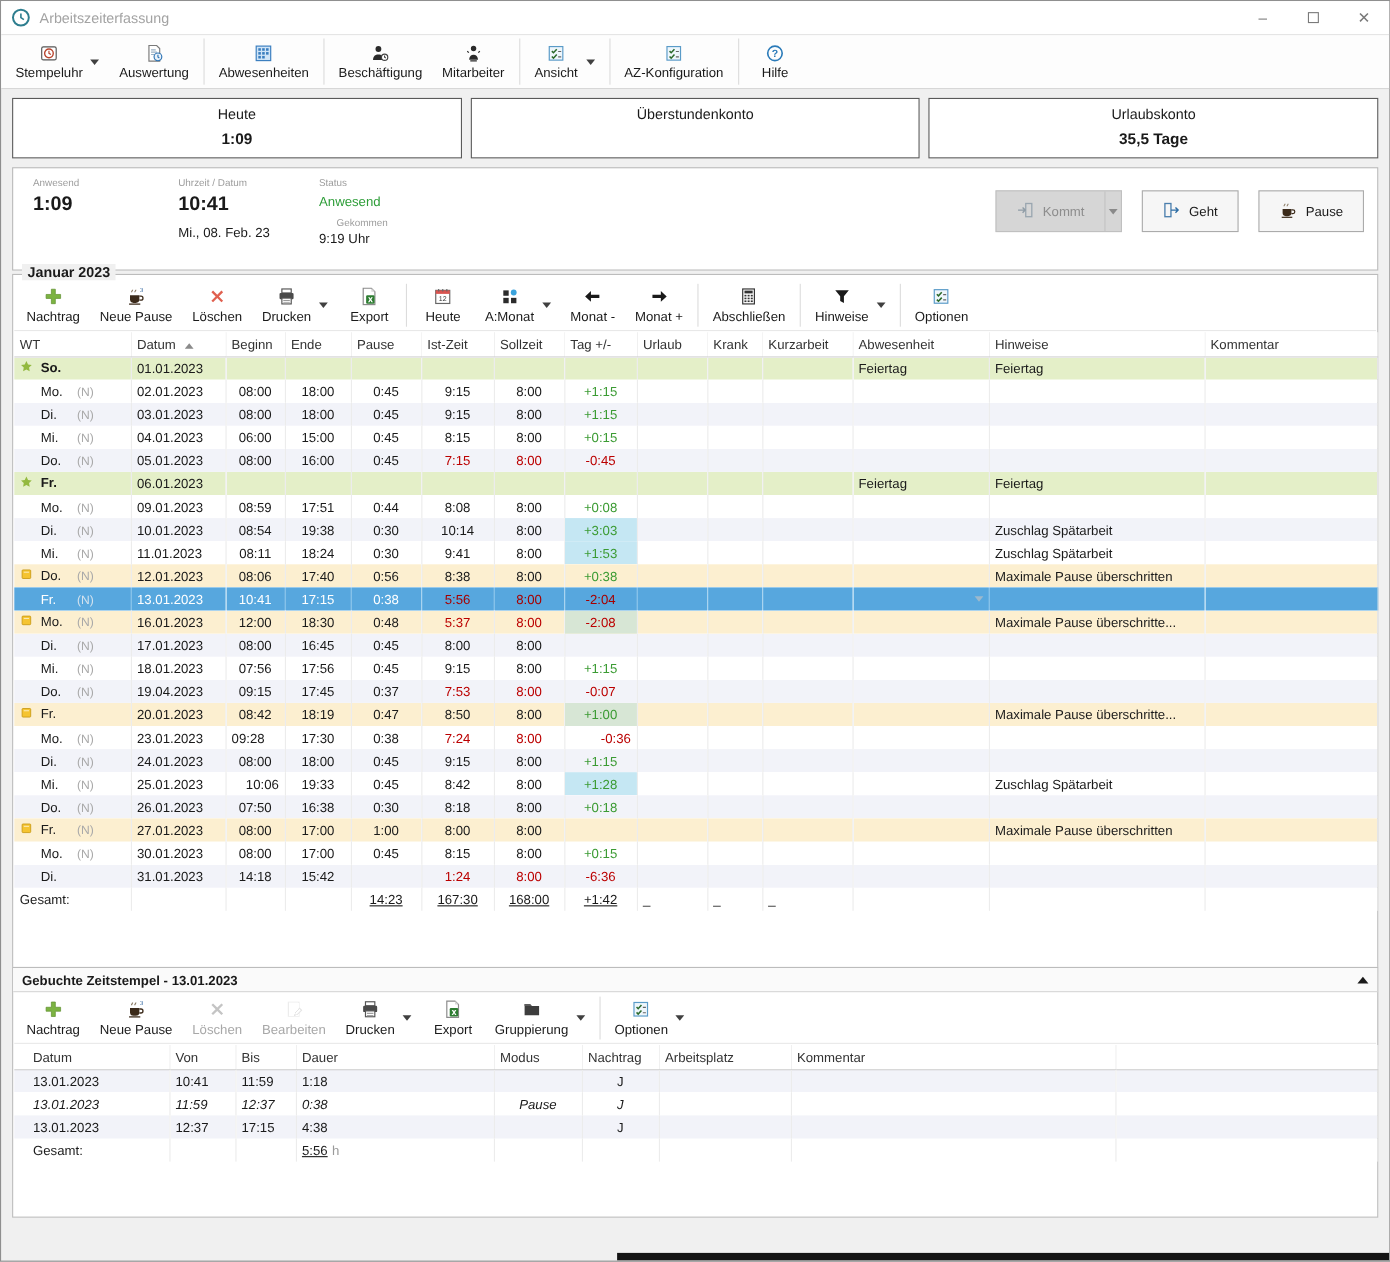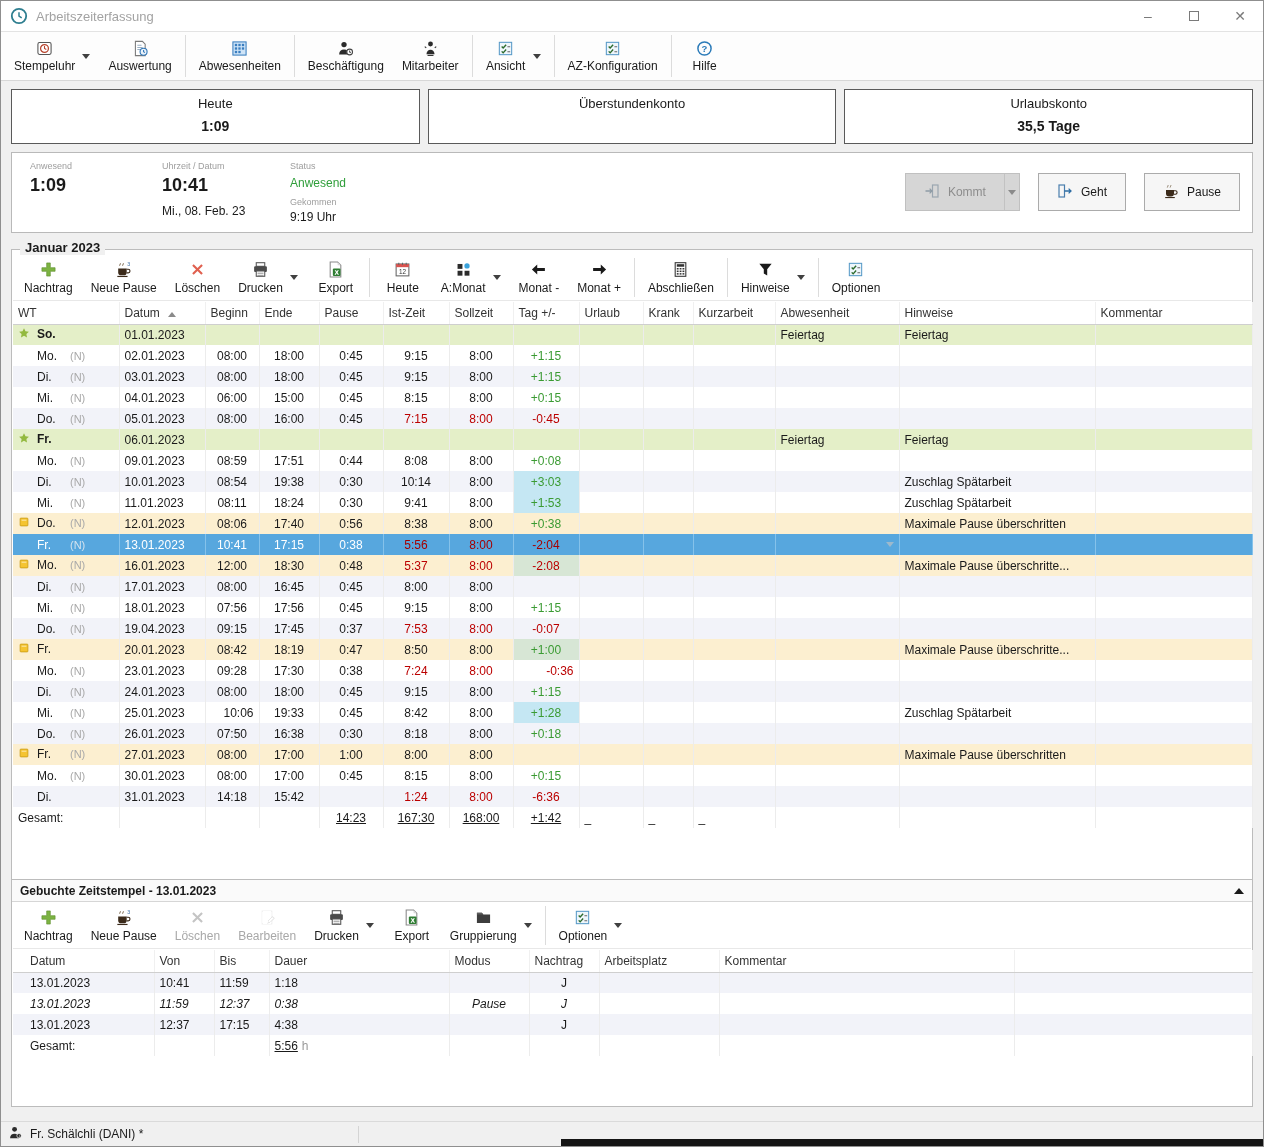--- a/index.html
+++ b/index.html
@@ -33,27 +33,27 @@
   .tb-item.disabled .tb-label{color:#a8a8a8;}
   .tb-item.disabled svg{filter:grayscale(1) brightness(1.35) opacity(.65);}
 
   
   .cards{position:absolute;top:88px;left:10px;right:10px;height:55px;display:flex;gap:8px;}
   .card{flex:1;background:#fff;border:1px solid #5a5a5a;text-align:center;padding-top:6px;}
   .card-label{font-size:13px;color:#1a1a1a;}
   .card-value{font-size:14px;font-weight:bold;margin-top:7px;}
 
   
-  .statuspanel{position:absolute;top:151px;left:10px;right:10px;height:81px;background:#fff;border:1px solid var(--bord);}
+  .statuspanel{position:absolute;top:151px;left:10px;right:10px;height:94px;background:#fff;border:1px solid var(--bord);}
   .sp-col{position:absolute;top:8px;}
   .sp-lbl{font-size:9px;color:#9d9d9d;}
   .sp-big{font-size:18px;font-weight:bold;margin-top:4px;}
   .sp-sub{font-size:12px;margin-top:8px;}
   .sp-green{color:#2f9e3a;font-size:12px;margin-top:5px;}
-  .sp-gap{margin-top:7px;}
+  .sp-gap{margin-top:7px;margin-left:16px;}
   .sp-btns{position:absolute;right:12px;top:20px;display:flex;gap:18px;}
   .btn{display:flex;align-items:center;height:38px;border:1px solid #ababab;background:#f6f6f6;font-size:12px;}
   .btn .bmain{display:flex;align-items:center;gap:8px;padding:0 18px;}
   .btn svg{width:16px;height:16px;}
   .btn.split .bdd{width:15px;align-self:stretch;display:flex;align-items:center;justify-content:center;border-left:1px solid #c2c2c2;}
   .btn.disabled{background:#d6d6d6;color:#8d8d8d;border-color:#c0c0c0;}
   .dda{width:0;height:0;border-left:4px solid transparent;border-right:4px solid transparent;border-top:5px solid #8a8a8a;}
 
   
   .groupbox{position:absolute;top:248px;left:10px;right:10px;height:720px;background:#fff;border:1px solid #bcbcbc;}
@@ -786,21 +786,21 @@
             <td class="" style=""><span class="t"></span></td>
             <td class="" style=""><span class="t"></span></td>
             <td class="" style=""><span class="t"></span></td>
             <td class="" style=""><span class="t"></span></td>
             <td class="" style=""><span class="t">Maximale Pause überschritte...</span></td>
             <td class="" style=""><span class="t"></span></td>
           </tr>
           <tr class="w">
             <td class="" style=""><span class="rico"></span><span class="wtx t">Mo.</span><span class="nn">(N)</span></td>
             <td class="" style=""><span class="t">23.01.2023</span></td>
-            <td class="" style="text-align:center;"><span class="t">09:28</span></td>
+            <td class="" style="text-align:left;"><span class="t">09:28</span></td>
             <td class="" style="text-align:center;"><span class="t">17:30</span></td>
             <td class="" style="text-align:center;"><span class="t">0:38</span></td>
             <td class="c-n" style="text-align:center;"><span class="t">7:24</span></td>
             <td class="c-n" style="text-align:center;"><span class="t">8:00</span></td>
             <td class="c-n" style="text-align:right;"><span class="t">-0:36</span></td>
             <td class="" style=""><span class="t"></span></td>
             <td class="" style=""><span class="t"></span></td>
             <td class="" style=""><span class="t"></span></td>
             <td class="" style=""><span class="t"></span></td>
             <td class="" style=""><span class="t"></span></td>
@@ -1111,27 +1111,15 @@
             <td class="" style="text-align:center;"><span class="t"></span></td>
             <td class="" style="text-align:center;"><span class="t"></span></td>
             <td class="" style=""><span class="t"></span></td>
             <td class="" style=""><span class="t"></span></td>
             <td class="" style=""><span class="t"></span></td>
           </tr>
         </tbody>
       </table>
   </div>
 
-  <div class="statusbar">
-    <span>
-      <svg viewBox="0 0 16 16">
-          <circle cx="7" cy="4.6" r="2.6" fill="#2b2b2b"></circle>
-          <path d="M2.2 14c0-3 2.1-4.6 4.8-4.6s4.8 1.6 4.8 4.6z" fill="#2b2b2b"></path>
-          <circle cx="11.8" cy="11.4" r="2.4" fill="#2b2b2b" stroke="#fff" stroke-width=".7"></circle>
-          <text x="11.8" y="13" font-size="4" fill="#fff" text-anchor="middle" font-family="sans-serif">i</text>
-        </svg>
-    </span>
-    <span>Fr. Schälchli (DANI) *</span>
-    <span class="sb-sep"></span>
-  </div>
 
   <div class="darkstrip"></div>
 </div>
 
 </body></html>

